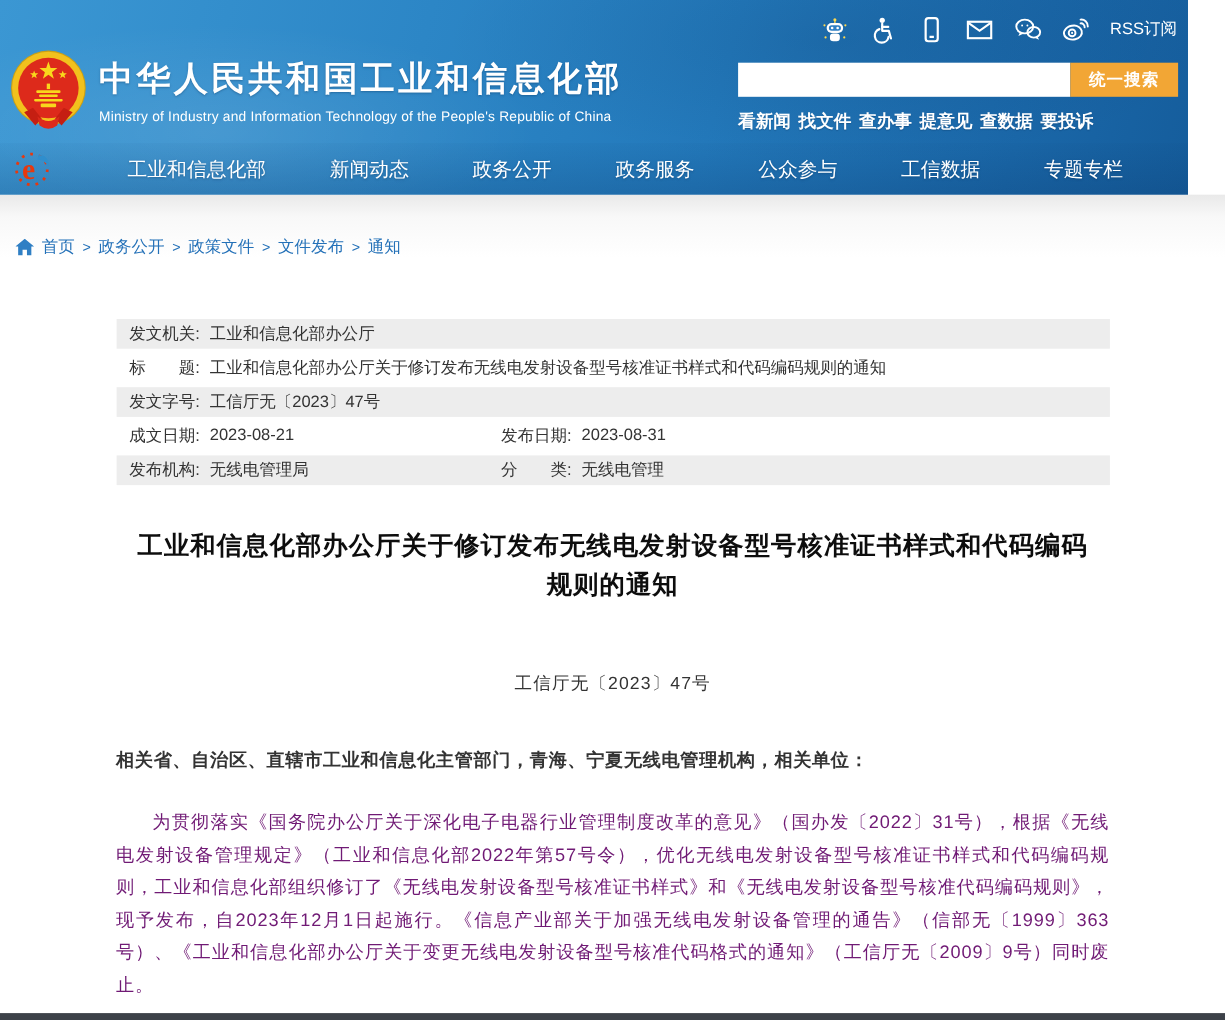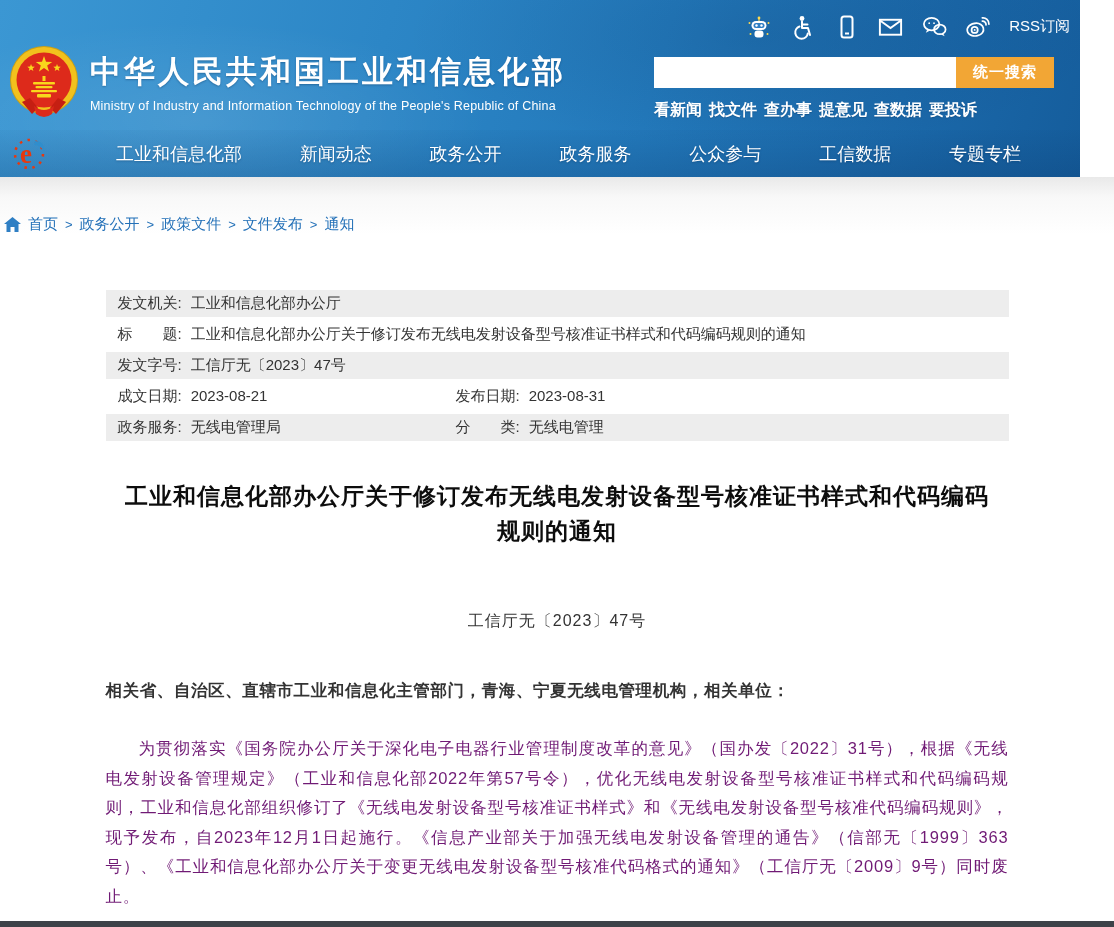--- a/index.html
+++ b/index.html
@@ -16,37 +16,37 @@
   .utility { position:absolute; top:13px; right:10px; display:flex; align-items:center; gap:17px; z-index:3; }
   .utility .uicon { width:27px; height:27px; display:flex; align-items:center; justify-content:center; cursor:pointer; }
   .rss-label { color:#fff; font-size:15px; cursor:pointer; }
 
   .brand { position:absolute; left:8px; top:44px; display:flex; align-items:center; z-index:2; }
   .emblem { width:72px; height:76px; flex:0 0 auto; }
   .brand-text { margin-left:10px; color:#fff; }
   .site-title { font-size:31px; font-weight:bold; letter-spacing:3px; text-shadow:0 1px 2px rgba(0,40,80,.35); }
   .site-subtitle { font-size:12.5px; margin-top:6px; letter-spacing:.2px; }
 
-  .search-area { position:absolute; right:26px; top:57px; width:400px; z-index:3; }
+  .search-area { position:absolute; right:9px; top:57px; width:400px; z-index:3; }
   .search-row { display:flex; height:31px; }
   .search-input { width:302px; height:31px; border:none; outline:none; background:#fff; padding:0 10px; font-size:14px; }
   .search-btn { width:98px; height:31px; border:none; background:#f2a635; color:#fff;
     font-size:15px; font-weight:bold; letter-spacing:1px; cursor:pointer; }
   .quick-links { display:flex; gap:7px; margin-top:12px; }
   .quick-links span { color:#fff; font-size:16px; font-weight:bold; cursor:pointer; text-shadow:0 1px 1px rgba(0,40,80,.3); }
 
   
   .nav { position:absolute; left:0; bottom:0; width:100%; height:47px; display:flex; align-items:center;
     background:linear-gradient(180deg,rgba(10,60,110,.04),rgba(8,50,100,.22)); z-index:2; }
   .nav-logo { width:42px; height:42px; margin-left:10px; flex:0 0 auto; }
   .nav-items { flex:1; display:flex; justify-content:space-around; padding:0 30px 0 35px; }
   .nav-item { color:#fff; font-size:18px; cursor:pointer; white-space:nowrap; text-shadow:0 1px 2px rgba(0,40,80,.35); }
 
   
-  .breadcrumb-bar { width:1114px; padding:38px 0 0 4px;
+  .breadcrumb-bar { width:1114px; padding:38px 0 0 14px;
     background:linear-gradient(180deg,#e9e9e9 0%,#f8f8f8 35%,#ffffff 100%); }
   .breadcrumb { display:flex; align-items:center; gap:7px; font-size:15px; color:#2471b8; }
   .crumb { cursor:pointer; }
   .crumb-sep { color:#2471b8; font-size:13px; }
 
   
   .container { width:903px; margin:56px auto 0 auto; color:#333; }
 
   .meta-table { width:100%; font-size:15px; }
   .meta-row { min-height:26px; margin-bottom:4px; padding:4px 12px; display:flex; align-items:center; }
@@ -233,21 +233,21 @@
         <span class="meta-label">成文日期:</span>
         <span class="meta-value">2023-08-21</span>
       </div>
       <div class="meta-col2">
         <span class="meta-label">发布日期:</span>
         <span class="meta-value">2023-08-31</span>
       </div>
     </div>
     <div class="meta-row gray">
       <div class="meta-col1">
-        <span class="meta-label">政务服务:</span>
+        <span class="meta-label">发布机构:</span>
         <span class="meta-value">无线电管理局</span>
       </div>
       <div class="meta-col2">
         <span class="meta-label">分　　类:</span>
         <span class="meta-value">无线电管理</span>
       </div>
     </div>
   </div>
 
   <h1 class="article-title">工业和信息化部办公厅关于修订发布无线电发射设备型号核准证书样式和代码编码规则的通知</h1>

